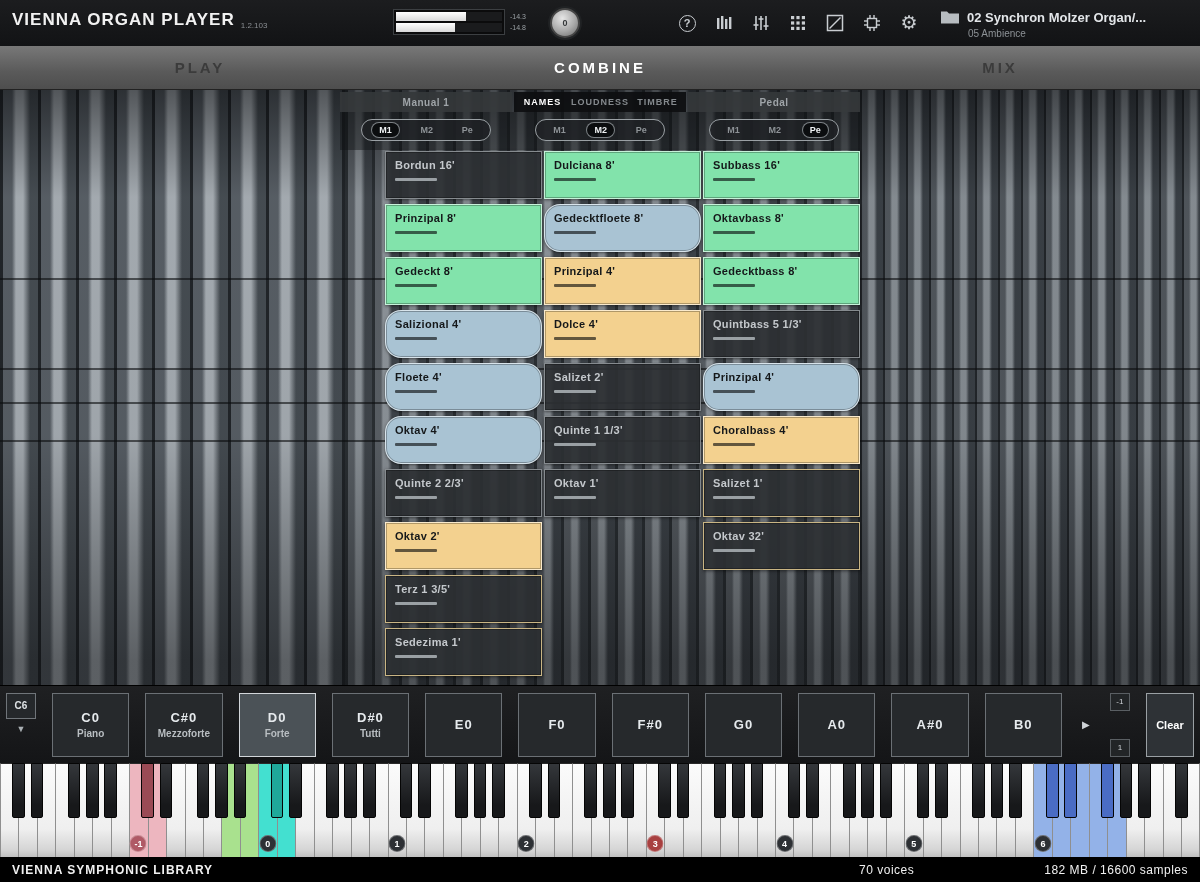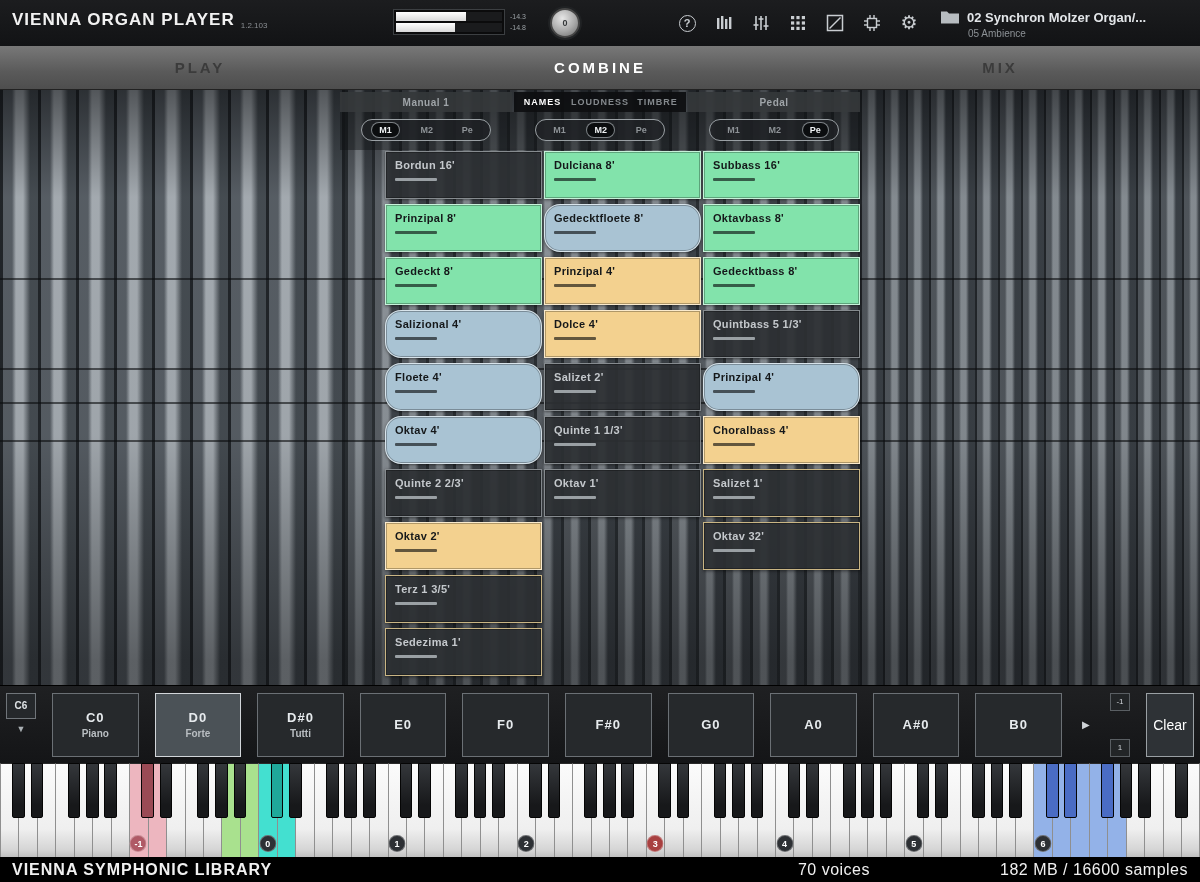--- a/index.html
+++ b/index.html
@@ -88,37 +88,37 @@
   .ks { flex:1; height:64px; background:#26292c; border:1px solid #6b7075; display:flex; flex-direction:column;
         align-items:center; justify-content:center; gap:3px; cursor:pointer; }
   .ks-note { font-size:13px; font-weight:bold; color:#e6eaed; letter-spacing:1px; }
   .ks-dyn { font-size:10px; font-weight:bold; color:#b9bec2; }
   .ks.active { background:#4b5257; border-color:#d2d6da; }
   .next-btn { width:16px; height:64px; color:#cfd3d7; font-size:10px; display:flex; align-items:center; justify-content:center; cursor:pointer; }
   .shift-col { width:20px; height:64px; display:flex; flex-direction:column; justify-content:space-between; }
   .shift-btn { height:18px; border:1px solid #5a5f63; background:#222527; color:#cfd3d7; font-size:8px;
                text-align:center; line-height:16px; cursor:pointer; }
   .clear-btn { width:48px; height:64px; border:1px solid #9aa0a4; background:#2e3236; color:#fff;
-               font-weight:normal; font-size:14px; display:flex; align-items:center; justify-content:center; cursor:pointer; }
+               font-weight:bold; font-size:11px; display:flex; align-items:center; justify-content:center; cursor:pointer; }
 
   
   .kb { position:relative; height:94px; background:#0c0c0c; }
   .keys { position:relative; height:100%; display:flex; box-shadow:inset 0 4px 5px rgba(0,0,0,.45); }
   .wkey { flex:1; background:linear-gradient(180deg,#fbfbfb,#efefef 70%,#d4d4d4 93%,#c1c1c1);
           border-right:1px solid #8f8f8f; border-top:1px solid #2a2a2a; cursor:pointer; }
   .wkey:first-child { border-left:1px solid #8f8f8f; }
   .bkey { position:absolute; top:0; width:1.05%; height:58%; z-index:2; cursor:pointer;
           background:linear-gradient(180deg,#34373b,#17181a 78%); border:1px solid #050505; border-radius:0 0 2px 2px; }
   .okt-marker { position:absolute; bottom:5px; width:17px; height:17px; border-radius:50%; z-index:3;
                 color:#fff; font-size:9px; font-weight:bold; display:flex; align-items:center; justify-content:center;
                 transform:translateX(-50%); border:1px solid rgba(255,255,255,.3); }
 
   
   .statusbar { height:25px; background:#000; color:#f0f0f0; display:flex; align-items:center;
-               font-size:16px; letter-spacing:1px; padding:0 12px; }
+               font-size:12px; letter-spacing:1px; padding:0 12px; }
   .sb-brand { font-weight:bold; }
   .sb-voices { margin-left:auto; margin-right:130px; letter-spacing:.5px; }
   .sb-memory { letter-spacing:.5px; }
 </style>
 </head>
 <body>
 
 <div class="app">
 
   <div class="topbar">
@@ -384,20 +384,24 @@
 
   <div class="ksrow">
     <div class="octave-ctl">
       <div class="octave-box">C6</div>
       <div class="octave-caret">▼</div>
     </div>
 
     <div class="ks">
         <span class="ks-note">C0</span>
         <span class="ks-dyn">Piano</span>
+      </div>
+      <div class="ks">
+        <span class="ks-note">C#0</span>
+        <span class="ks-dyn">Mezzoforte</span>
       </div>
       <div class="ks active">
         <span class="ks-note">D0</span>
         <span class="ks-dyn">Forte</span>
       </div>
       <div class="ks">
         <span class="ks-note">D#0</span>
         <span class="ks-dyn">Tutti</span>
       </div>
       <div class="ks">

